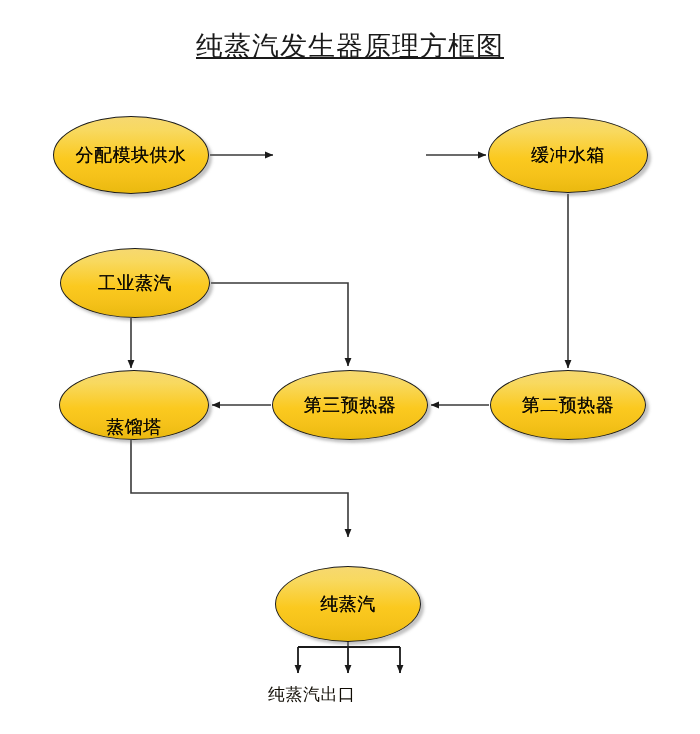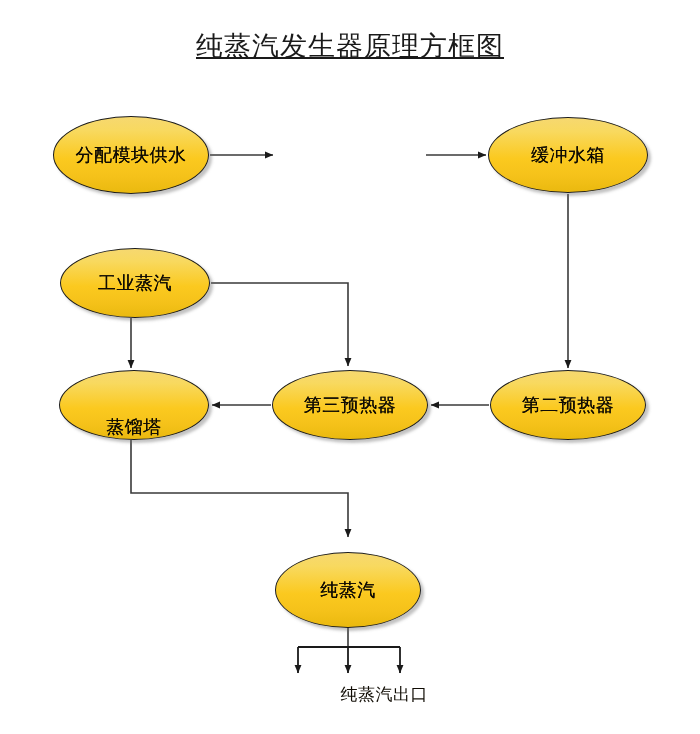--- a/index.html
+++ b/index.html
@@ -59,21 +59,21 @@
   .node .node-label {
     font-size: 18px;
     color: #100c04;
     white-space: nowrap;
     letter-spacing: 0.5px;
     text-shadow: 0 0 0 #000;
     font-family: "DejaVu Sans", "Liberation Sans", sans-serif;
   }
   .outlet-label {
     position: absolute;
-    text-align: right;
+    text-align: left;
     font-size: 17px;
     color: #100c04;
     white-space: nowrap;
     letter-spacing: 0.5px;
     font-family: "DejaVu Sans", "Liberation Sans", sans-serif;
   }
 </style>
 </head>
 <body>
 
@@ -129,19 +129,19 @@
   </div>
 
   <div class="node" style="left:272px; top:370px; width:156px; height:70px;">
     <span class="node-label">第三预热器</span>
   </div>
 
   <div class="node" style="left:490px; top:370px; width:156px; height:70px;">
     <span class="node-label">第二预热器</span>
   </div>
 
-  <div class="node" style="left:275px; top:552px; width:146px; height:76px;text-align:center;">
+  <div class="node" style="left:275px; top:566px; width:146px; height:76px;text-align:center;">
     <span class="node-label">纯蒸汽</span>
   </div>
 
   <div class="outlet-label" style="left:268px; top:683px; width:160px;">纯蒸汽出口</div>
 
 </div>
 
 </body></html>

